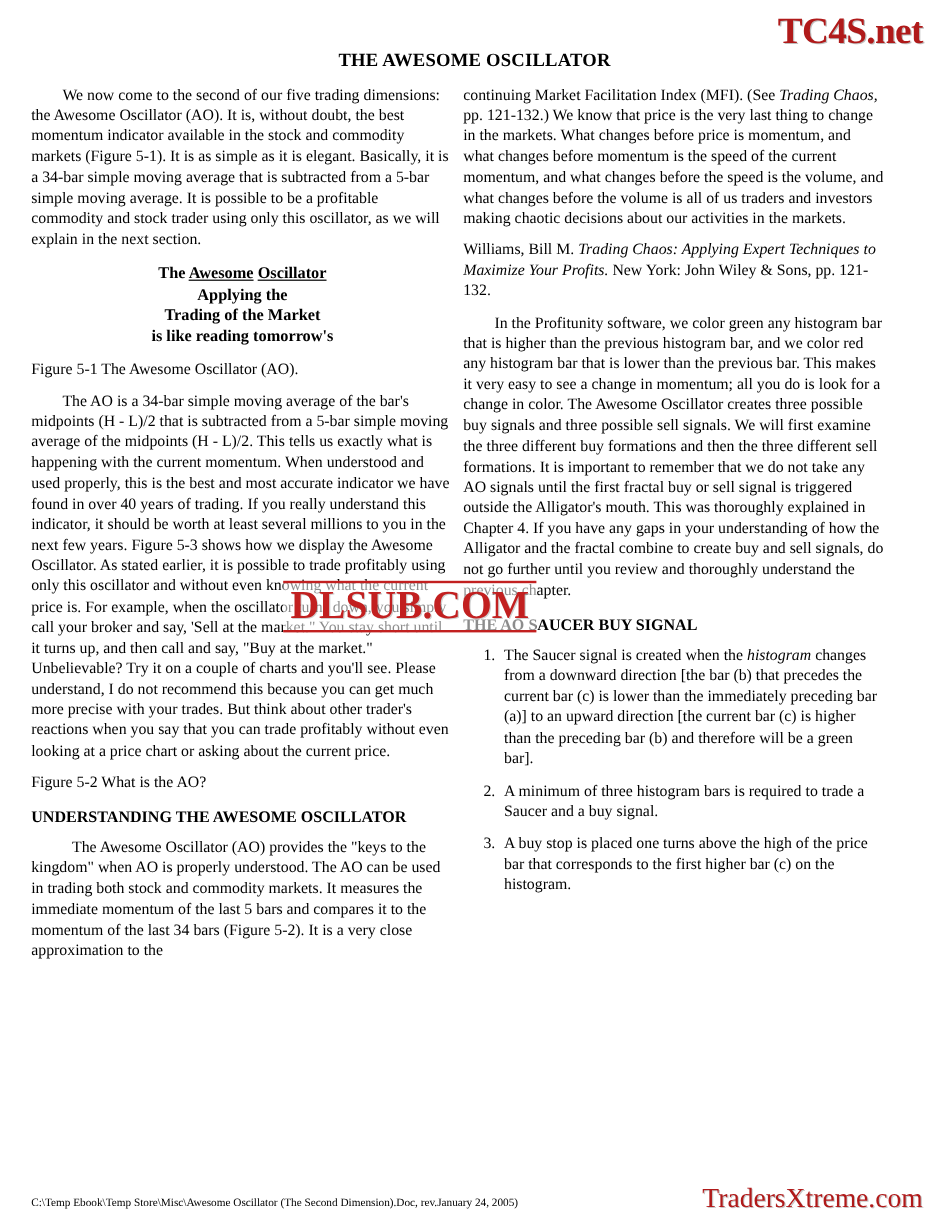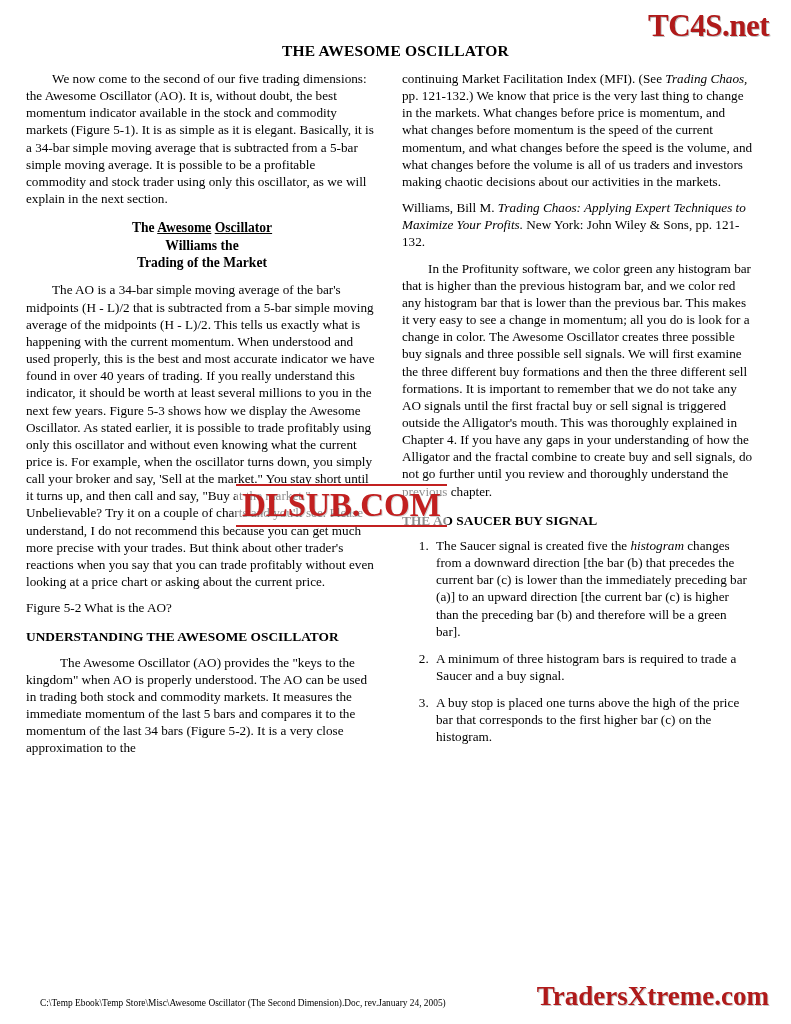--- a/index.html
+++ b/index.html
@@ -39,21 +39,21 @@
     text-align: center;
     font-size: 15.5px;
     font-weight: bold;
     margin: 28px 0 10px 0;
     letter-spacing: 0.2px;
   }
   
   .columns {
     position: relative;
     display: flex;
-    gap: 24px;
+    gap: 8px;
     align-items: flex-start;
   }
   .col {
     width: 352px;
     font-size: 13.2px;
     line-height: 1.30;
     text-align: left;
   }
   p {
     margin: 0 0 9px 0;
@@ -107,40 +107,40 @@
     padding: 1px 6px;
     border-top: 2px solid #c22020;
     border-bottom: 2px solid #c22020;
     text-shadow: 1px 1px 0 rgba(0,0,0,0.18);
     z-index: 5;
     pointer-events: none;
   }
   
   .footer {
     position: absolute;
-    left: 40px;
+    left: 26px;
     right: 22px;
     bottom: 14px;
     height: 26px;
     margin-top: 16px;
   }
   .footer-path {
     position: absolute;
     left: 0;
     bottom: 2px;
     font-size: 9.4px;
     font-family: "Liberation Serif", "DejaVu Serif", serif;
     color: #000;
   }
   .footer-brand {
     position: absolute;
     right: 0;
     bottom: -2px;
-    font-size: 27px;
-    font-weight: bold;
+    font-size: 23px;
+    font-weight: normal;
     color: #b01a1a;
     text-shadow: 1px 1px 0 rgba(0,0,0,0.22);
   }
 </style>
 </head>
 <body>
 
 <div class="page">
 
   <div class="brand-top">TC4S.net</div>
@@ -148,24 +148,26 @@
   <div class="doc-title">THE AWESOME OSCILLATOR</div>
 
   <div class="columns">
 
     <div class="col">
 
       <p class="indent">We now come to the second of our five trading dimensions: the Awesome Oscillator (AO). It is, without doubt, the best momentum indicator available in the stock and commodity markets (Figure 5-1). It is as simple as it is elegant. Basically, it is a 34-bar simple moving average that is subtracted from a 5-bar simple moving average. It is possible to be a profitable commodity and stock trader using only this oscillator, as we will explain in the next section.</p>
 
       <div class="center-block">
         <div class="line1"><span>The </span><u class="ul">Awesome</u><span> </span><u class="ul">Oscillator</u></div>
-        <div class="line3">Williams the</div>
+        <div class="line3">Applying the</div>
         <div class="line4">Trading of the Market</div>
+        <div class="line5">is like reading tomorrow's</div>
       </div>
 
+      <p>Figure 5-1 The Awesome Oscillator (AO).</p>
 
       <p class="indent">The AO is a 34-bar simple moving average of the bar's midpoints (H - L)/2 that is subtracted from a 5-bar simple moving average of the midpoints (H - L)/2. This tells us exactly what is happening with the current momentum. When understood and used properly, this is the best and most accurate indicator we have found in over 40 years of trading. If you really understand this indicator, it should be worth at least several millions to you in the next few years. Figure 5-3 shows how we display the Awesome Oscillator. As stated earlier, it is possible to trade profitably using only this oscillator and without even knowing what the current price is. For example, when the oscillator turns down, you simply call your broker and say, 'Sell at the market." You stay short until it turns up, and then call and say, "Buy at the market." Unbelievable? Try it on a couple of charts and you'll see. Please understand, I do not recommend this because you can get much more precise with your trades. But think about other trader's reactions when you say that you can trade profitably without even looking at a price chart or asking about the current price.</p>
 
       <p>Figure 5-2 What is the AO?</p>
 
       <h2 class="section">UNDERSTANDING THE AWESOME OSCILLATOR</h2>
 
       <p class="indent-lg">The Awesome Oscillator (AO) provides the "keys to the kingdom" when AO is properly understood. The AO can be used in trading both stock and commodity markets. It measures the immediate momentum of the last 5 bars and compares it to the momentum of the last 34 bars (Figure 5-2). It is a very close approximation to the</p>
 
     </div>
@@ -175,21 +177,21 @@
       <p><span>continuing Market Facilitation Index (MFI). (See </span><span class="italic">Trading Chaos,</span><span> pp. 121-132.) We know that price is the very last thing to change in the markets. What changes before price is momentum, and what changes before momentum is the speed of the current momentum, and what changes before the speed is the volume, and what changes before the volume is all of us traders and investors making chaotic decisions about our activities in the markets.</span></p>
 
       <p><span>Williams, Bill M. </span><span class="italic">Trading Chaos: Applying Expert Techniques to Maximize Your Profits.</span><span> New York: John Wiley &amp; Sons, pp. 121-132.</span></p>
 
       <p class="indent">In the Profitunity software, we color green any histogram bar that is higher than the previous histogram bar, and we color red any histogram bar that is lower than the previous bar. This makes it very easy to see a change in momentum; all you do is look for a change in color. The Awesome Oscillator creates three possible buy signals and three possible sell signals. We will first examine the three different buy formations and then the three different sell formations. It is important to remember that we do not take any AO signals until the first fractal buy or sell signal is triggered outside the Alligator's mouth. This was thoroughly explained in Chapter 4. If you have any gaps in your understanding of how the Alligator and the fractal combine to create buy and sell signals, do not go further until you review and thoroughly understand the previous chapter.</p>
 
       <h2 class="section">THE AO SAUCER BUY SIGNAL</h2>
 
 
       <ol class="points">
-        <li><span>The Saucer signal is created five the </span><span class="italic">histogram</span><span> changes from a downward direction [the bar (b) that precedes the current bar (c) is lower than the immediately preceding bar (a)] to an upward direction [the current bar (c) is higher than the preceding bar (b) and therefore will be a green bar].</span></li>
+        <li><span>The Saucer signal is created when the </span><span class="italic">histogram</span><span> changes from a downward direction [the bar (b) that precedes the current bar (c) is lower than the immediately preceding bar (a)] to an upward direction [the current bar (c) is higher than the preceding bar (b) and therefore will be a green bar].</span></li>
         <li><span>A minimum of three histogram bars is required to trade a Saucer and a buy signal.</span></li>
         <li><span>A buy stop is placed one turns above the high of the price bar that corresponds to the first higher bar (c) on the histogram.</span></li>
       </ol>
 
     </div>
   </div>
 
   <div class="watermark">DLSUB.COM</div>
 
   <div class="footer">

